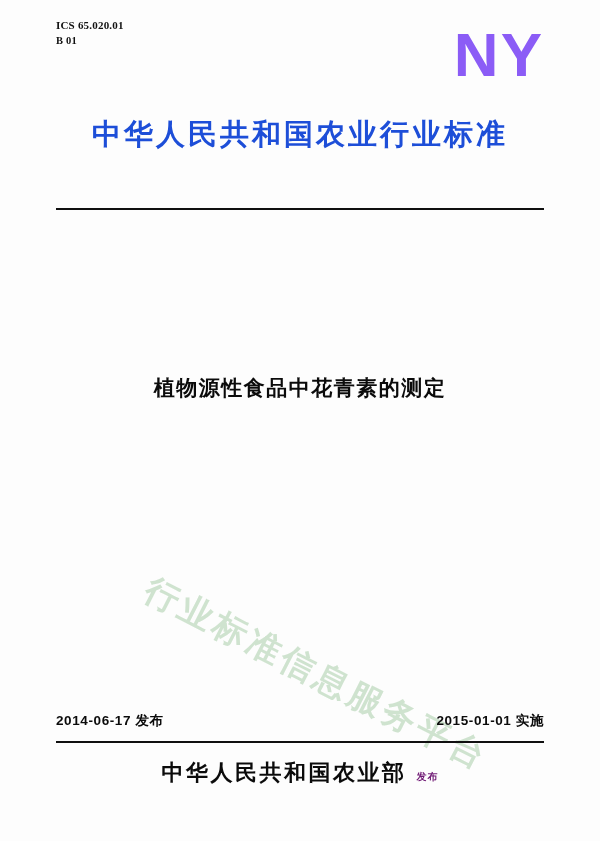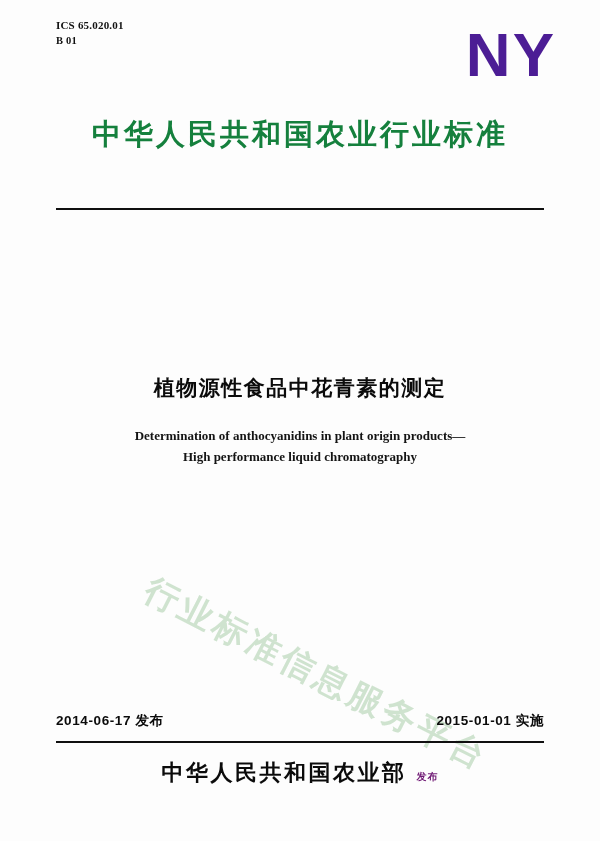--- a/index.html
+++ b/index.html
@@ -34,41 +34,41 @@
     font-size: 11px;
     line-height: 15px;
     color: #111;
     letter-spacing: 0.2px;
   }
   .ics-line { white-space: nowrap; font-weight: bold; }
   .ics-line.small { font-size: 10.5px; }
 
   .ny-mark {
     position: absolute;
-    right: 44px;
+    right: 56px;
     top: 24px;
     font-family: "Liberation Sans", sans-serif;
     font-size: 62px;
     font-weight: bold;
     letter-spacing: 2px;
     line-height: 62px;
-    color: #4c1d95;
+    color: #8b5cf6;
   }
 
   .nat-title {
     position: absolute;
     left: 0;
     right: 0;
     top: 115px;
     text-align: center;
     font-family: "DejaVu Sans", sans-serif;
     font-size: 29px;
     font-weight: bold;
     letter-spacing: 3px;
-    color: #15803d;
+    color: #1d4ed8;
   }
 
   .std-no {
     position: absolute;
     right: 56px;
     top: 172px;
     font-family: "Liberation Sans", sans-serif;
     font-size: 15px;
     font-weight: bold;
     letter-spacing: 1.2px;
@@ -206,24 +206,20 @@
 
   <div class="nat-title">中华人民共和国农业行业标准</div>
 
 
   <div class="rule-top"></div>
 
   <div class="doc-title">
     <span>植物源性食品中花青素的测定</span>
   </div>
 
-  <div class="doc-title-en">
-    <span>Determination of anthocyanidins in plant origin products—</span>
-    <span class="line2">High performance liquid chromatography</span>
-  </div>
 
   <div class="watermark">
     <span>行业标准信息服务平台</span>
   </div>
 
   <div class="date-left">2014-06-17 发布</div>
   <div class="date-right">2015-01-01 实施</div>
 
   <div class="rule-bottom"></div>
 

